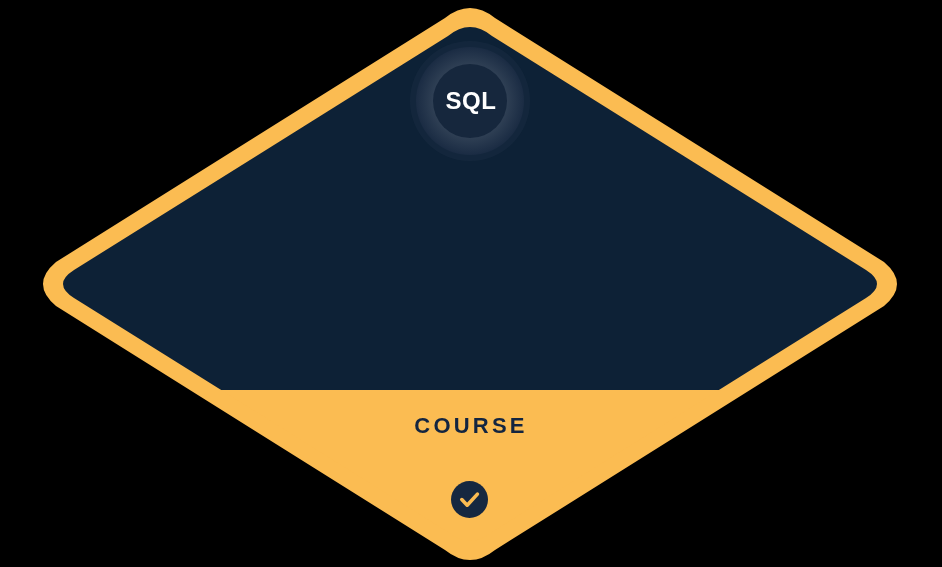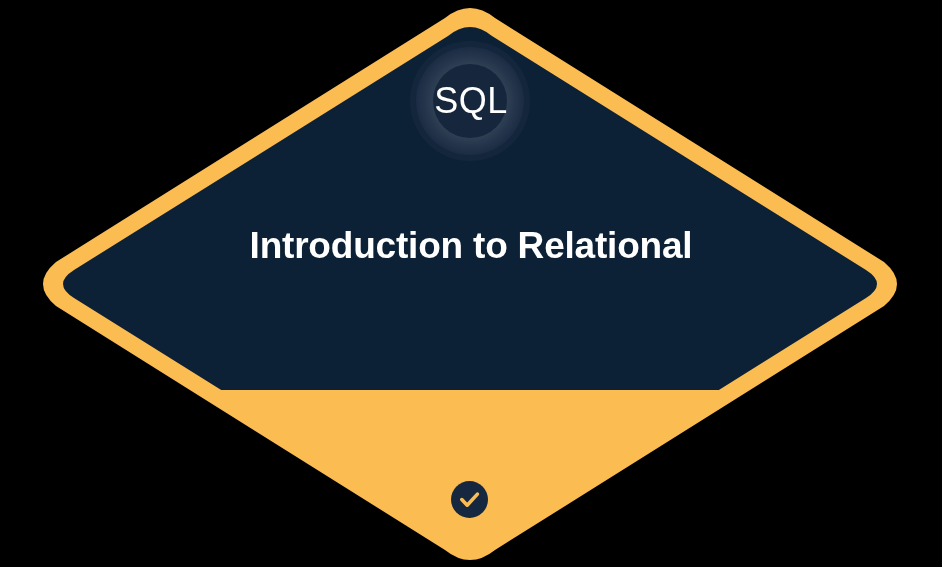--- a/index.html
+++ b/index.html
@@ -36,22 +36,22 @@
   .overlay {
     position: absolute;
     left: 0;
     width: 942px;
     text-align: center;
     pointer-events: none;
   }
 
   #sql-chip-label {
     top: 84px;
-    font-size: 36px;
-    font-weight: 400;
+    font-size: 24px;
+    font-weight: 700;
     letter-spacing: 0.5px;
     color: #ffffff;
     line-height: 34px;
   }
 
   #course-title {
     top: 222px;
     font-size: 37px;
     font-weight: 700;
     letter-spacing: -0.2px;
@@ -126,24 +126,24 @@
     <g>
       <circle cx="470" cy="101" r="60" fill="#1a2b41" opacity="0.55"></circle>
       <circle cx="470" cy="101" r="54" fill="url(#chip-ring-grad)" opacity="0.9"></circle>
       <circle cx="470" cy="101" r="37" fill="#16273d"></circle>
     </g>
   </svg>
 
   <div class="overlay" id="sql-chip-label">SQL</div>
 
   <div class="overlay" id="course-title">
-    <span class="title-line">Introduction to Relational</span>
   </div>
 
   <div class="overlay" id="status-label">
+    <span class="status-line">COURSE</span>
   </div>
 
   <svg id="check-badge" viewBox="0 0 37 37" xmlns="http://www.w3.org/2000/svg">
     <circle cx="18.5" cy="18.5" r="18.5" fill="#162840"></circle>
     <path d="M 10.8 18.6 L 16.2 24.2 L 26.4 13.1" fill="none" stroke="#fbbc52" stroke-width="3.6" stroke-linecap="round" stroke-linejoin="round"></path>
   </svg>
 
 </div>
 
 </body></html>

